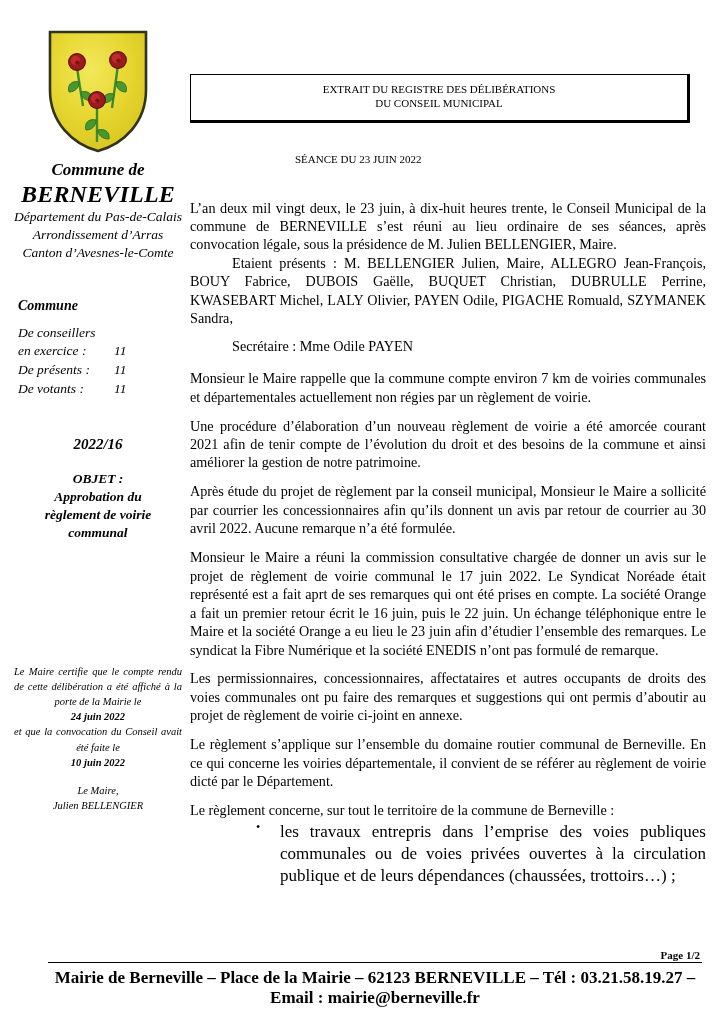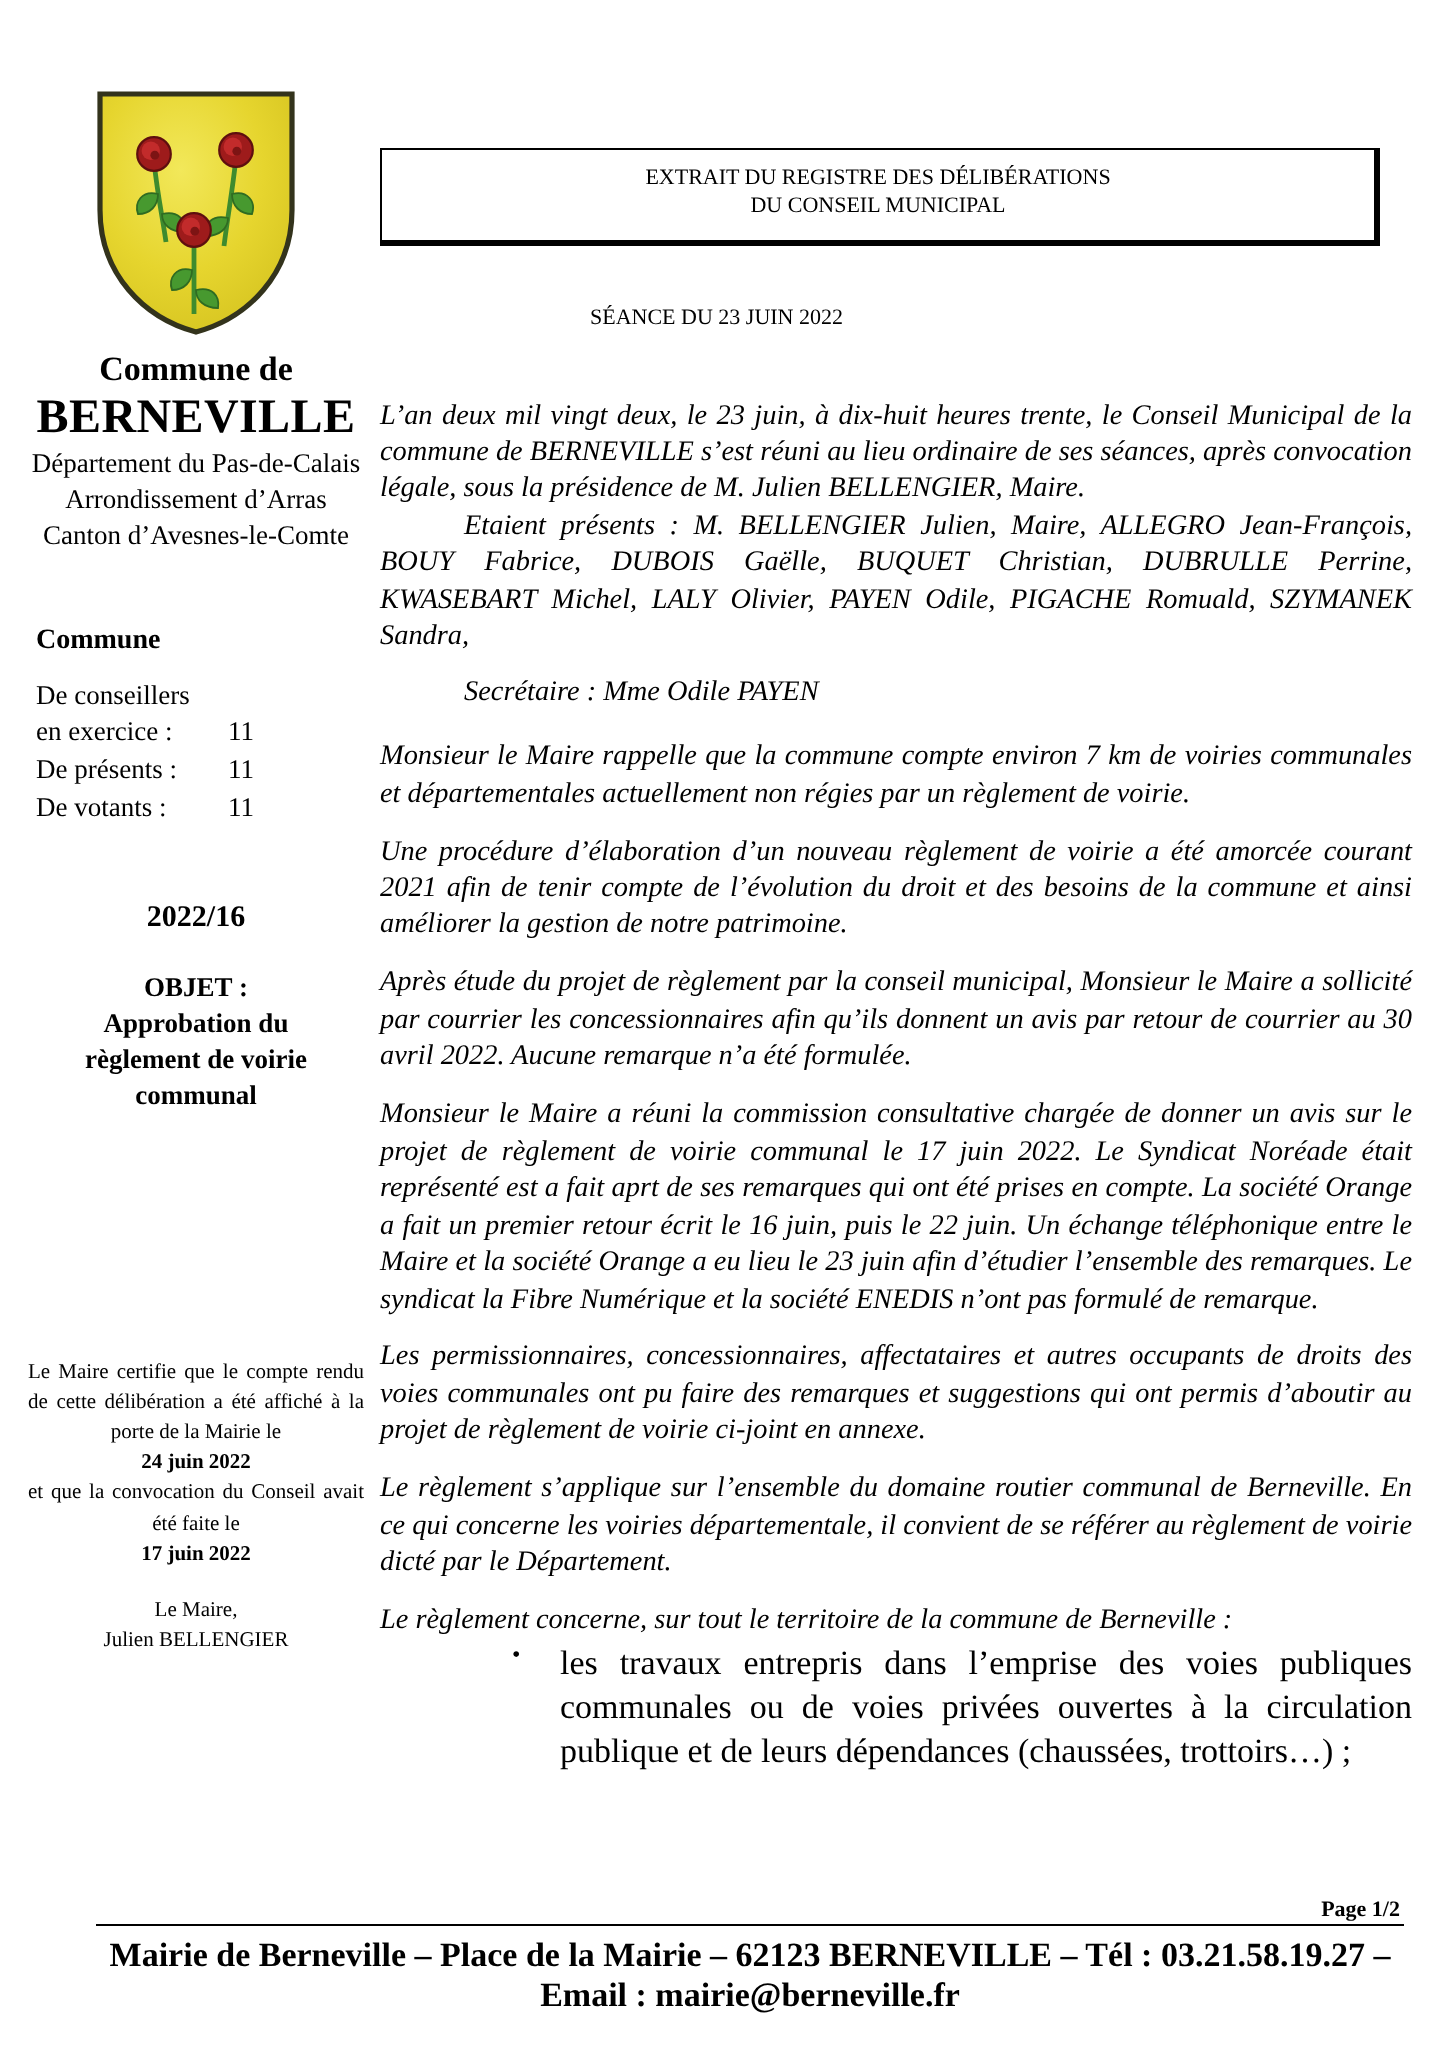--- a/index.html
+++ b/index.html
@@ -21,22 +21,23 @@
     position: relative;
     width: 724px;
     height: 1024px;
     box-sizing: border-box;
   }
 
   
   .left-col {
     position: absolute;
     left: 8px;
-    top: 43px;
+    top: 28px;
     width: 180px;
+    font-style: italic;
   }
 
   .crest-wrap {
     text-align: center;
     height: 128px;
   }
   .crest {
     display: block;
     margin: 0 auto;
   }
@@ -137,21 +138,20 @@
 
   .body-text {
     margin-top: 34px;
     font-size: 14.2px;
     line-height: 1.30;
   }
   .body-text p {
     margin: 0 0 10.5px 0;
     text-align: justify;
     text-justify: inter-word;
-    font-style: italic;
   }
   .body-text p.indent { text-indent: 42px; }
   .body-text p.tight { margin-bottom: 9px; }
   .body-text p.gap-lg { margin-bottom: 14px; }
   .body-text p.nomargin { margin-bottom: 0; }
 
   ul.bullets {
     margin: 1px 0 0 0;
     padding-left: 66px;
     list-style: none;
@@ -275,21 +275,21 @@
       <div>OBJET :</div>
       <div>Approbation du</div>
       <div>règlement de voirie</div>
       <div>communal</div>
     </div>
 
     <div class="certif-block">
       <p>Le Maire certifie que le compte rendu de cette délibération a  été affiché à la porte de la Mairie le</p>
       <p class="b">24 juin 2022</p>
       <p>et que la convocation du Conseil avait été faite le</p>
-      <p class="b">17 juin 2022</p>
+      <p class="b">10 juin 2022</p>
       <div class="certif-sign">
         <div>Le Maire,</div>
         <div>Julien BELLENGIER</div>
       </div>
     </div>
 
   </div>
 
   <div class="main-col">
 

